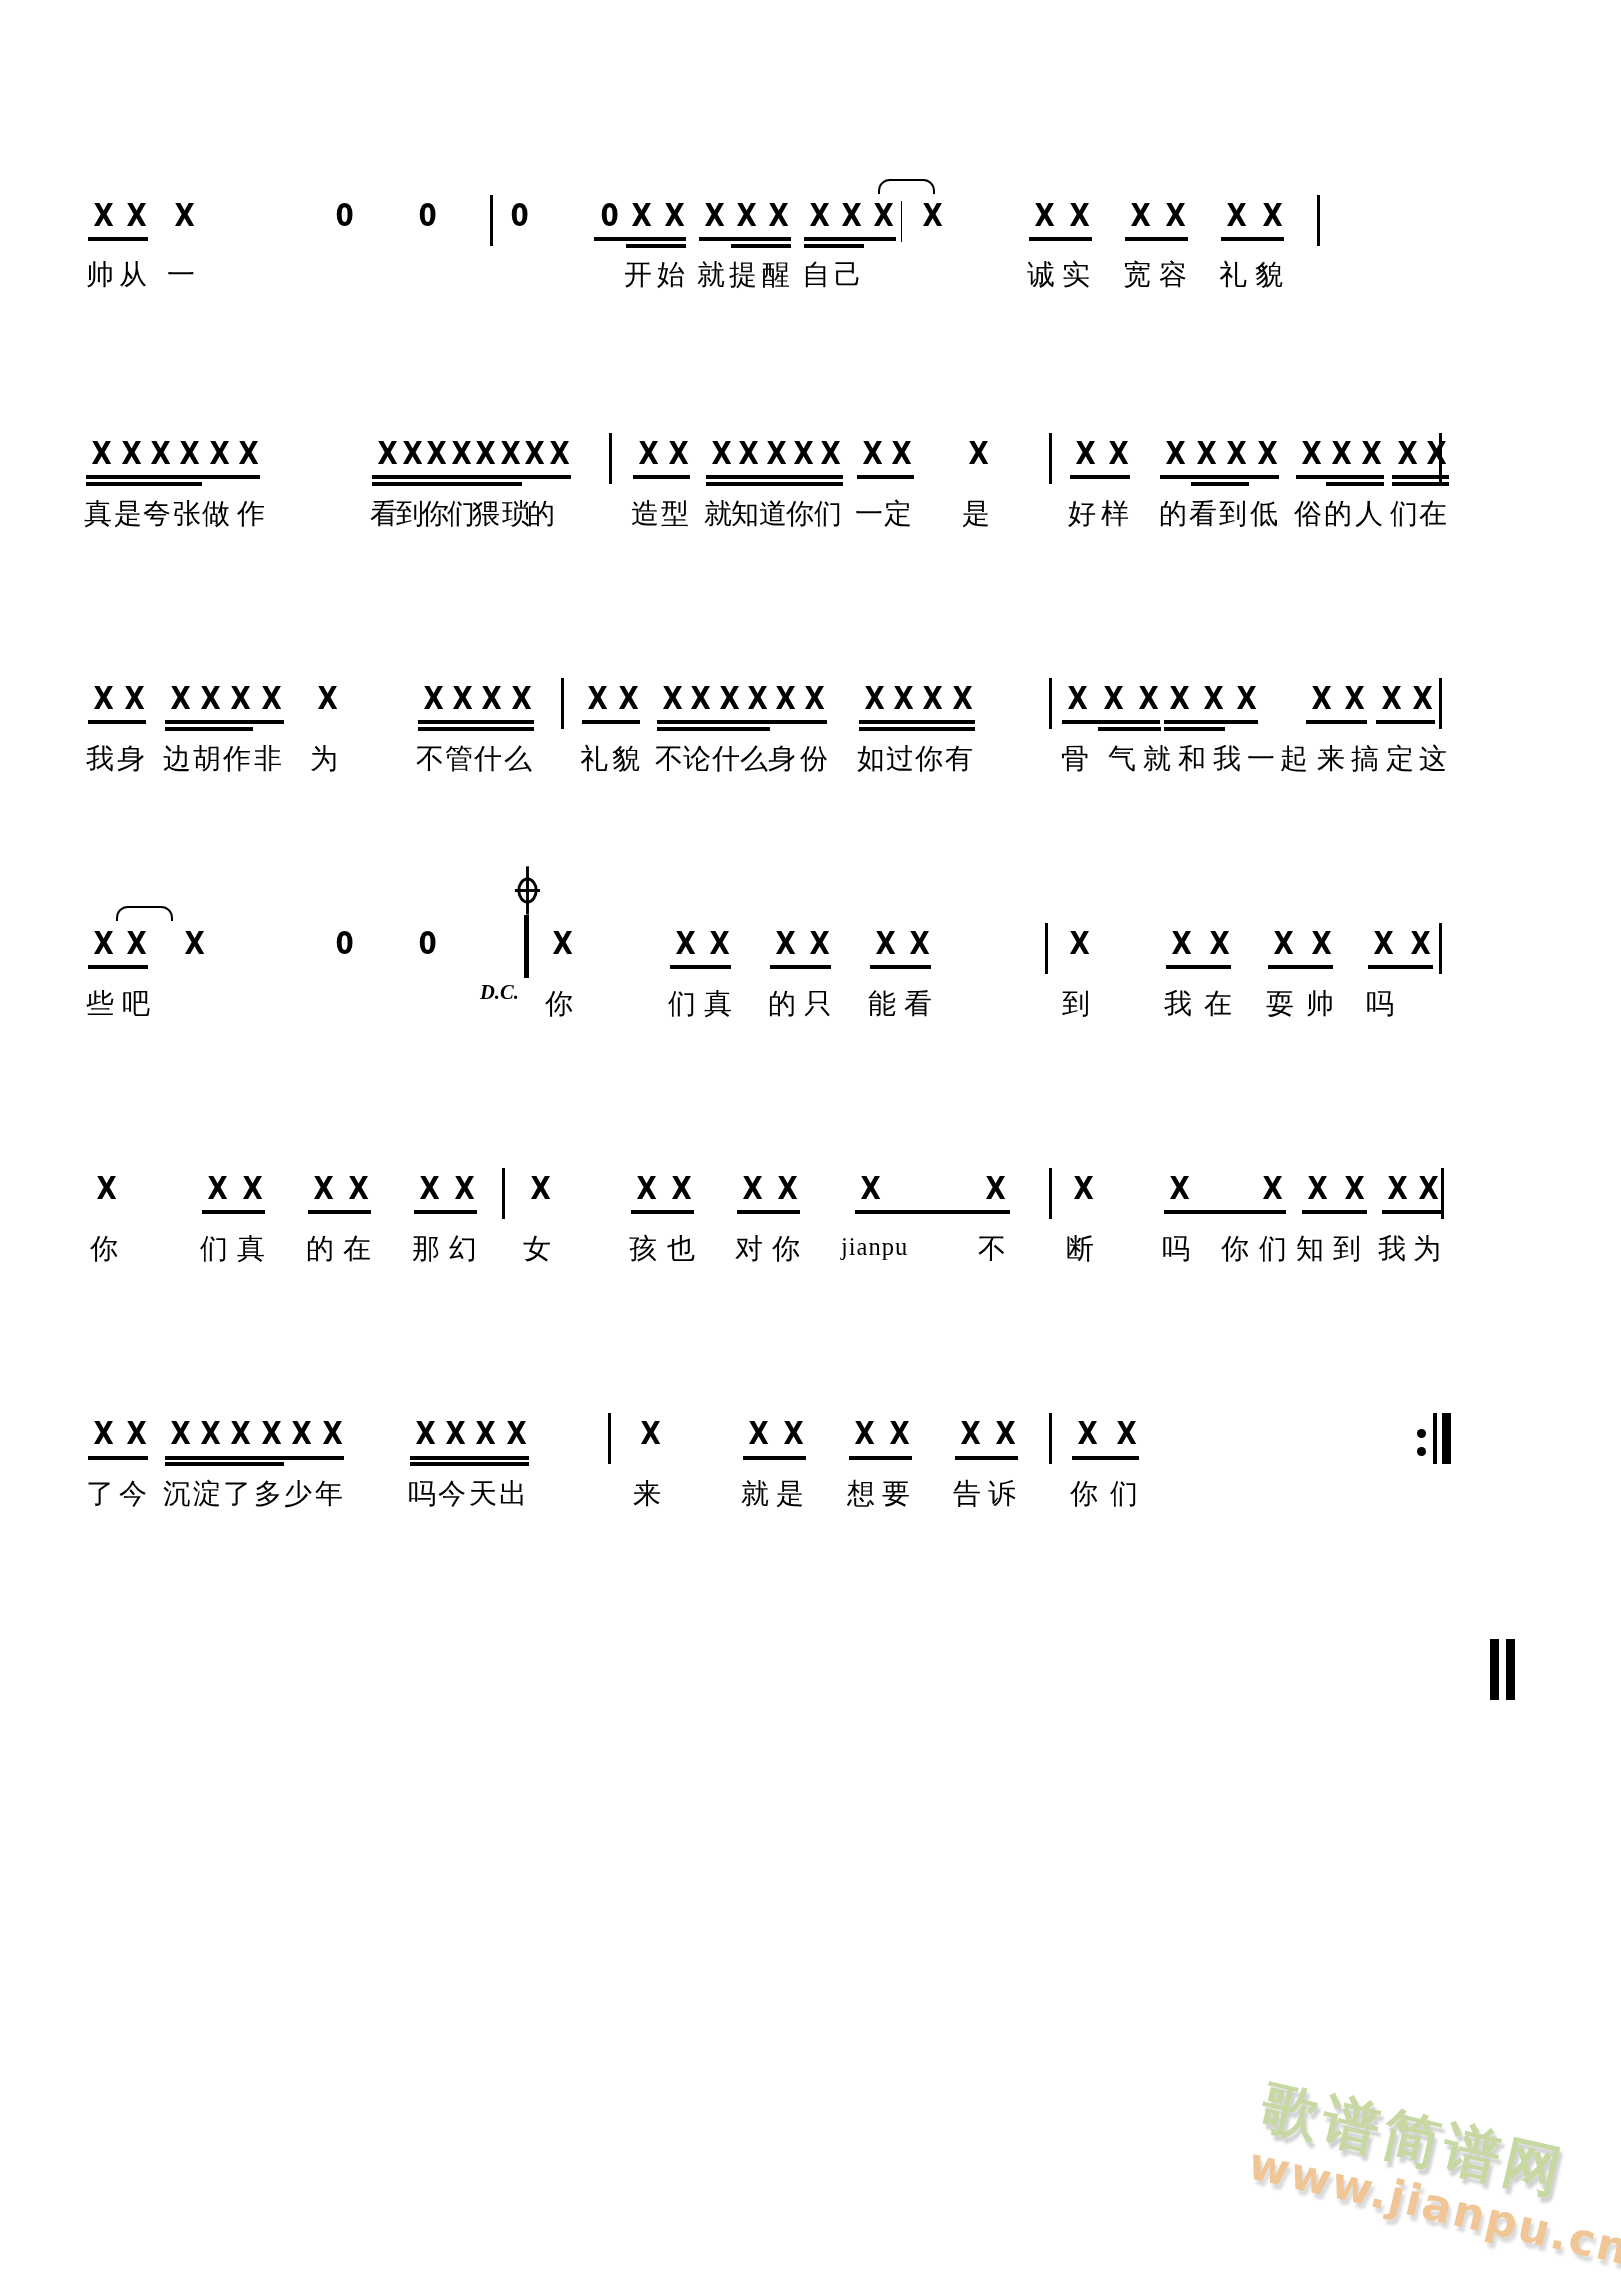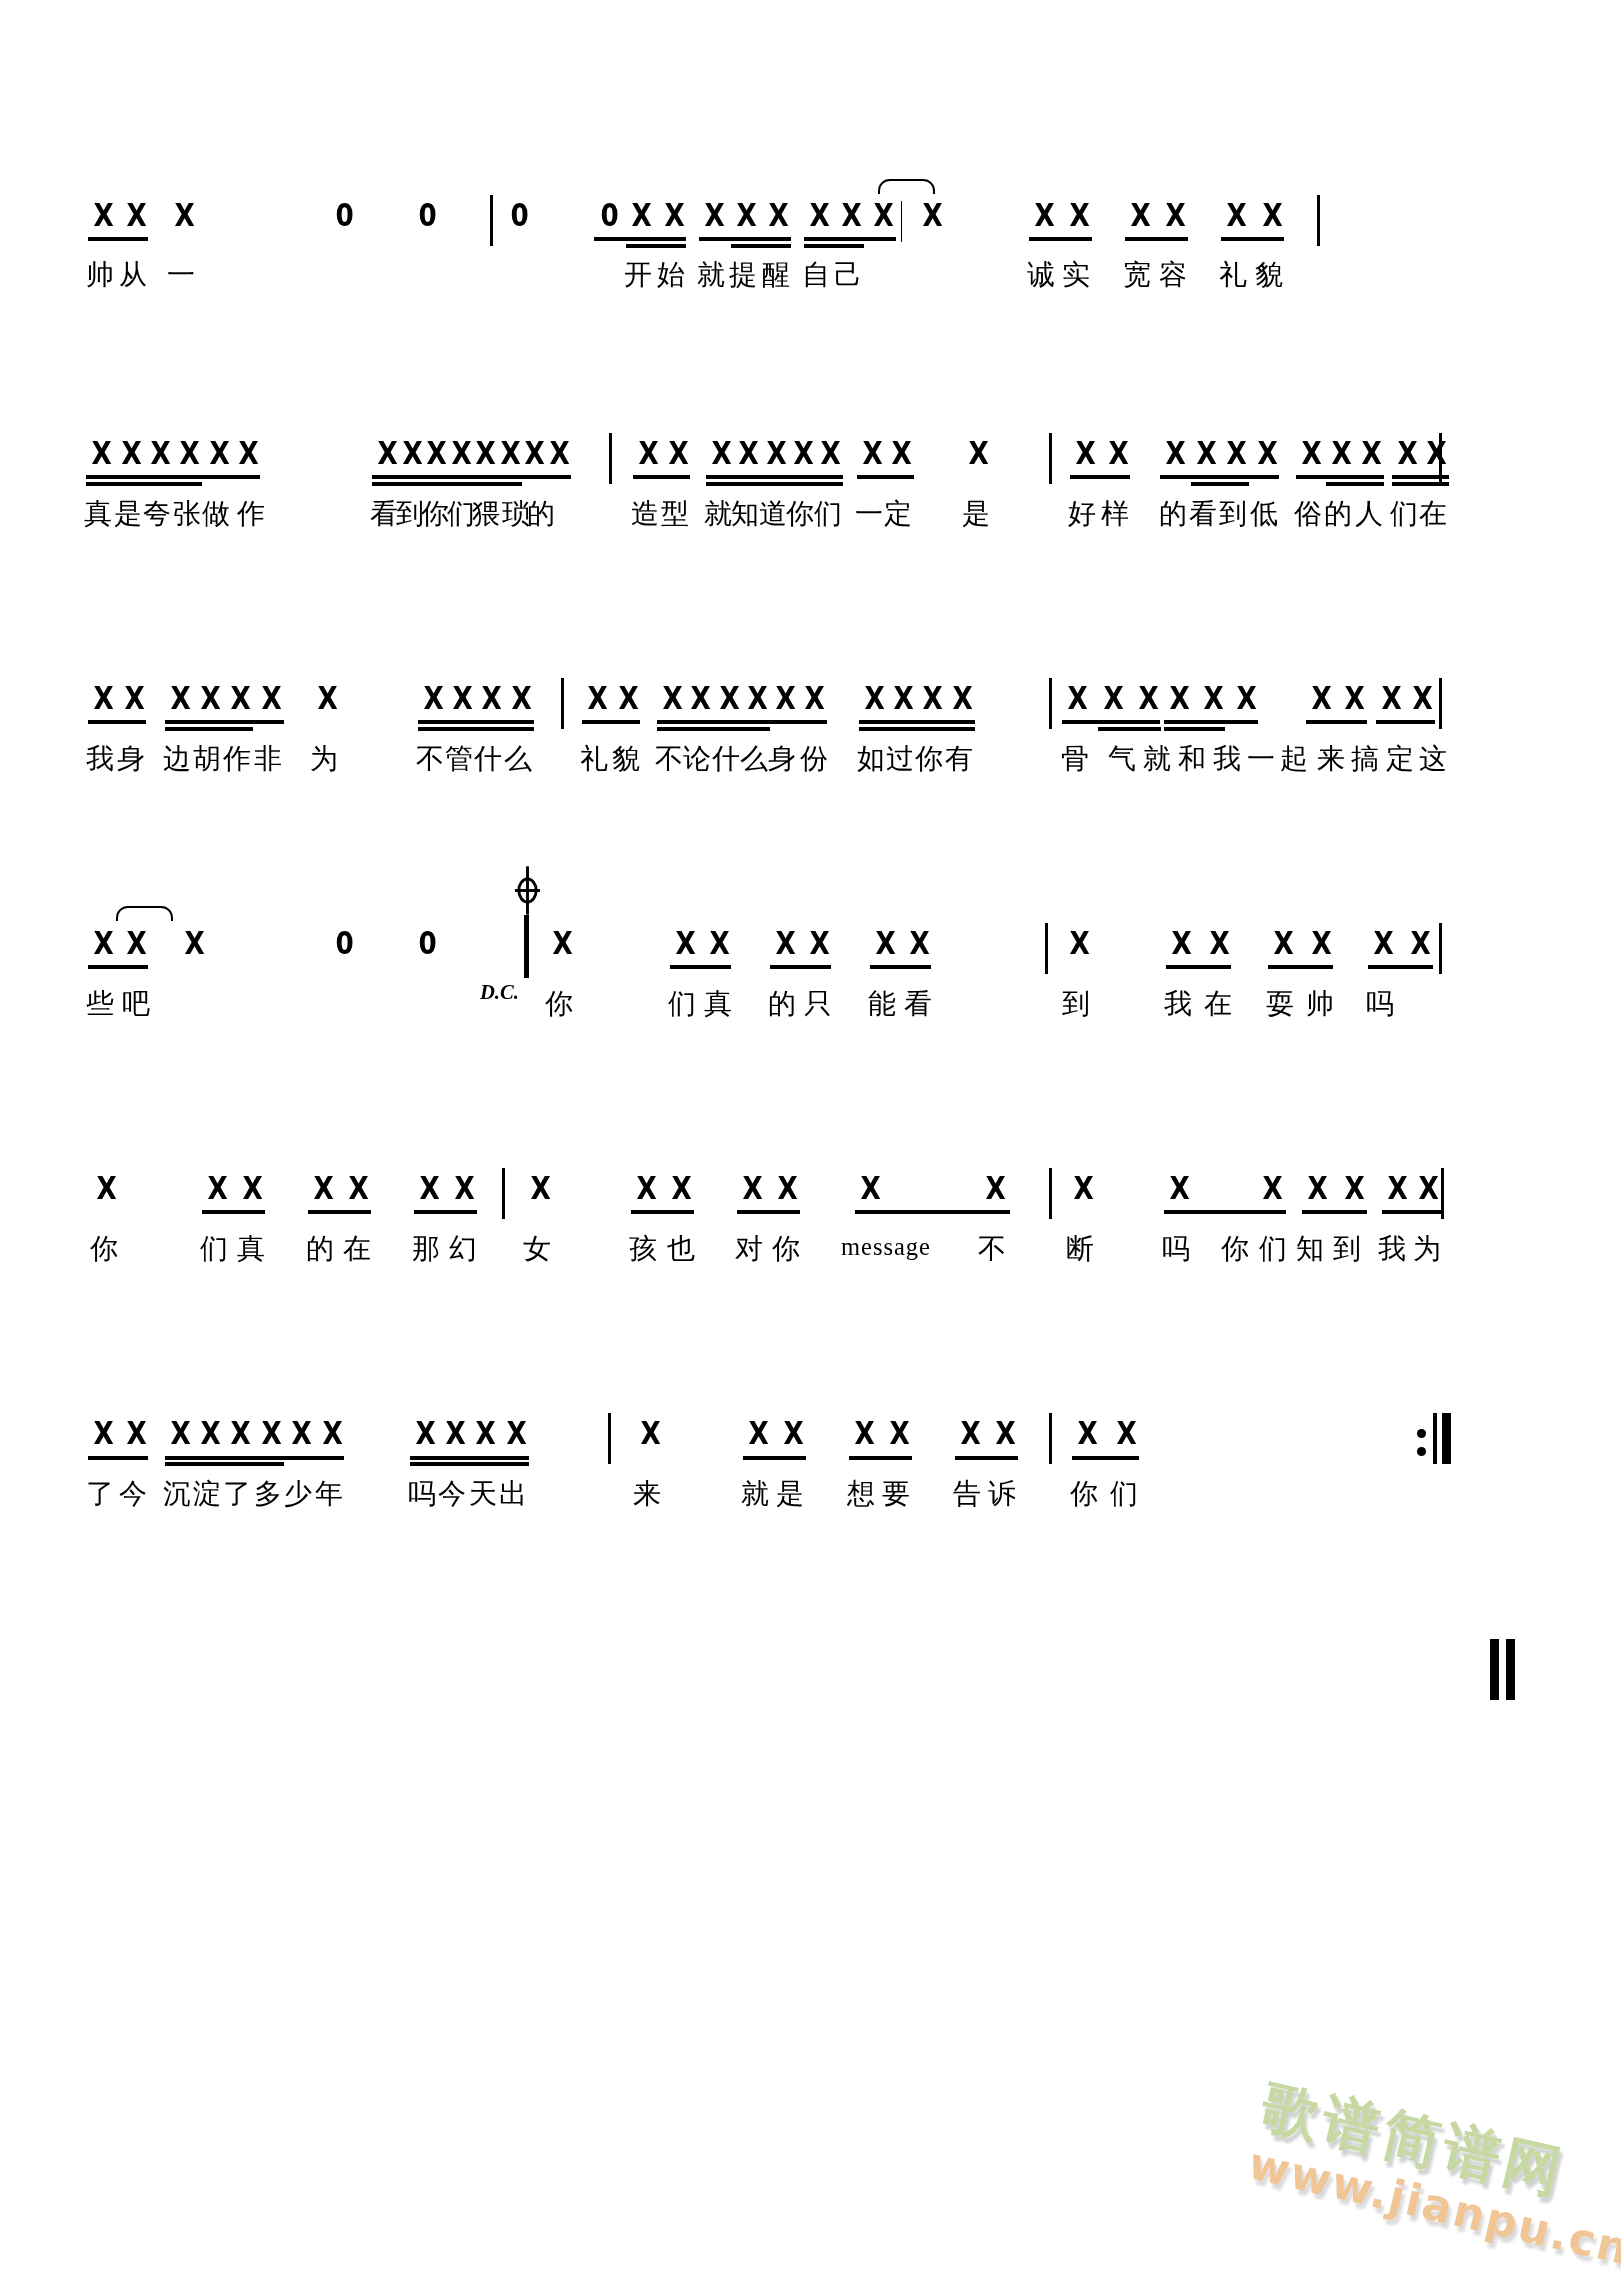--- a/index.html
+++ b/index.html
@@ -339,21 +339,21 @@
     <div class="lyric" style="left: 237px; top: 1235px;">真</div>
     <div class="lyric" style="left: 306px; top: 1235px;">的</div>
     <div class="lyric" style="left: 343px; top: 1235px;">在</div>
     <div class="lyric" style="left: 412px; top: 1235px;">那</div>
     <div class="lyric" style="left: 449px; top: 1235px;">幻</div>
     <div class="lyric" style="left: 523px; top: 1235px;">女</div>
     <div class="lyric" style="left: 629px; top: 1235px;">孩</div>
     <div class="lyric" style="left: 667px; top: 1235px;">也</div>
     <div class="lyric" style="left: 735px; top: 1235px;">对</div>
     <div class="lyric" style="left: 772px; top: 1235px;">你</div>
-    <div class="lyric latin" style="left: 841px; top: 1235px;">message</div>
+    <div class="lyric latin" style="left: 841px; top: 1235px;">jianpu</div>
     <div class="lyric" style="left: 978px; top: 1235px;">不</div>
     <div class="lyric" style="left: 1066px; top: 1235px;">断</div>
     <div class="lyric" style="left: 1162px; top: 1235px;">吗</div>
     <div class="lyric" style="left: 1221px; top: 1235px;">你</div>
     <div class="lyric" style="left: 1259px; top: 1235px;">们</div>
     <div class="lyric" style="left: 1296px; top: 1235px;">知</div>
     <div class="lyric" style="left: 1333px; top: 1235px;">到</div>
     <div class="lyric" style="left: 1378px; top: 1235px;">我</div>
     <div class="lyric" style="left: 1413px; top: 1235px;">为</div>
     <div class="note" style="left: 90px; top: 1419px;">X</div>

